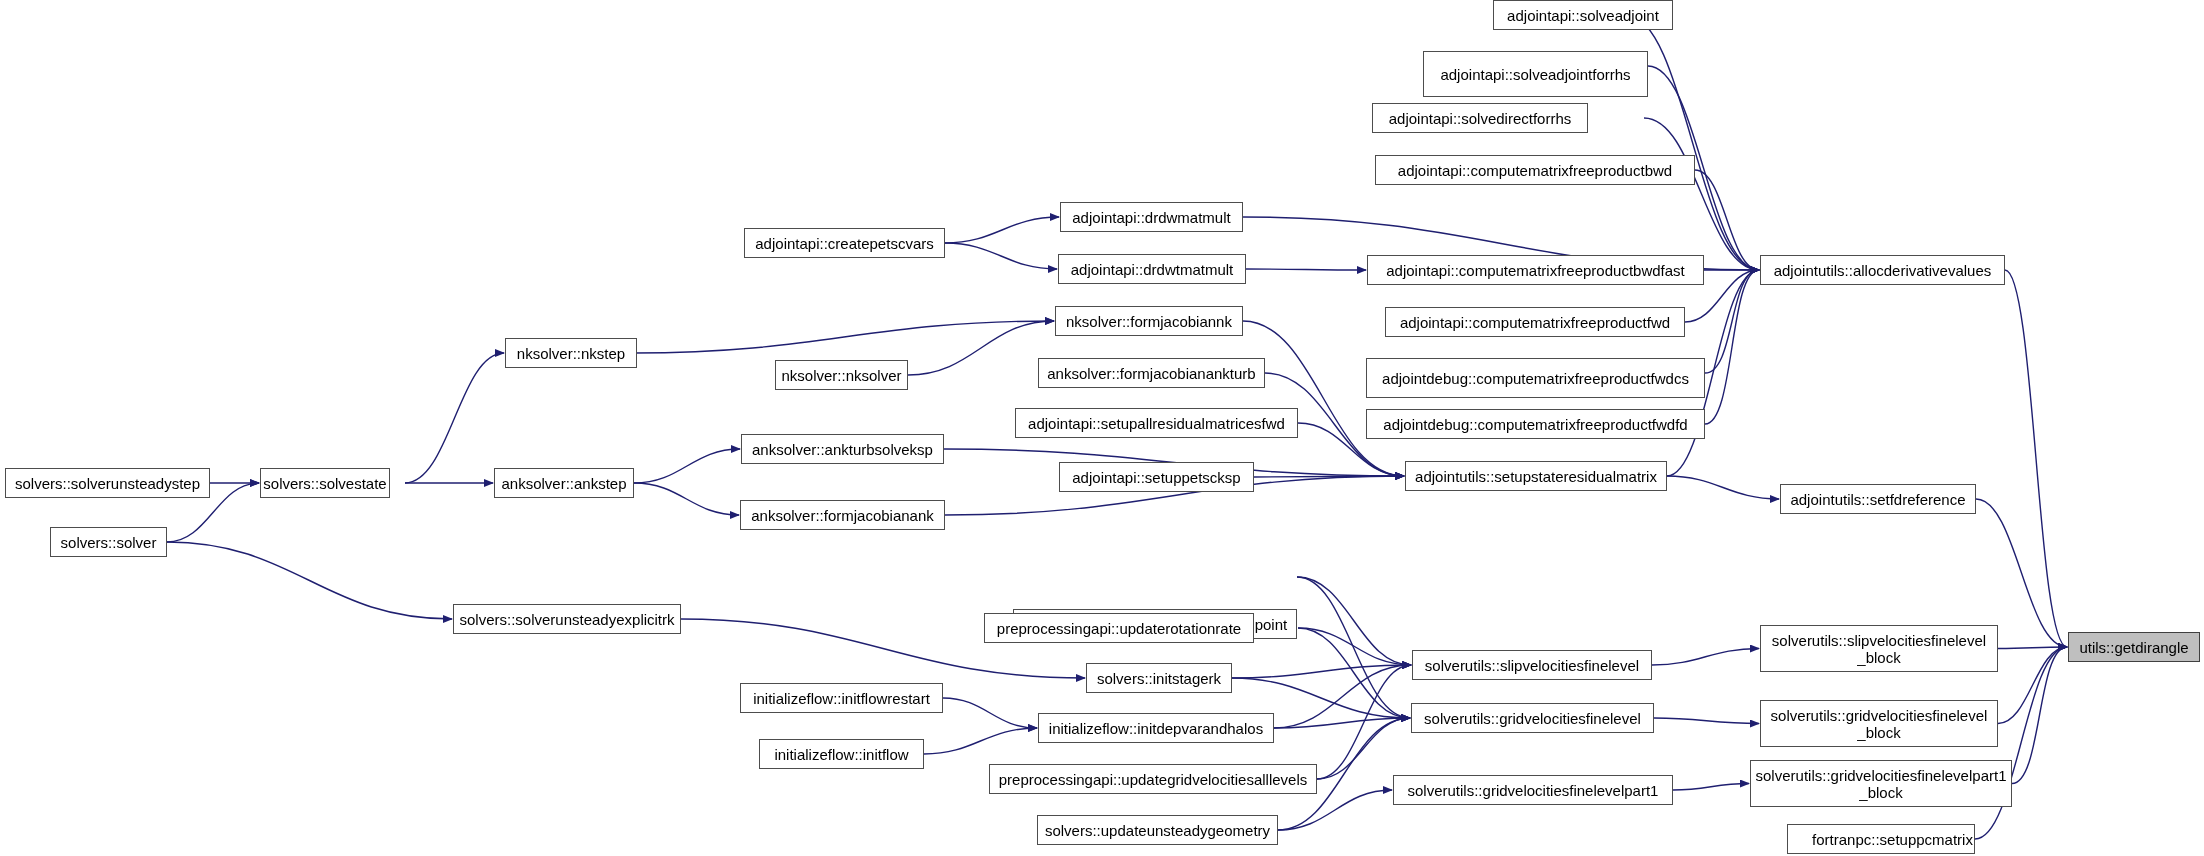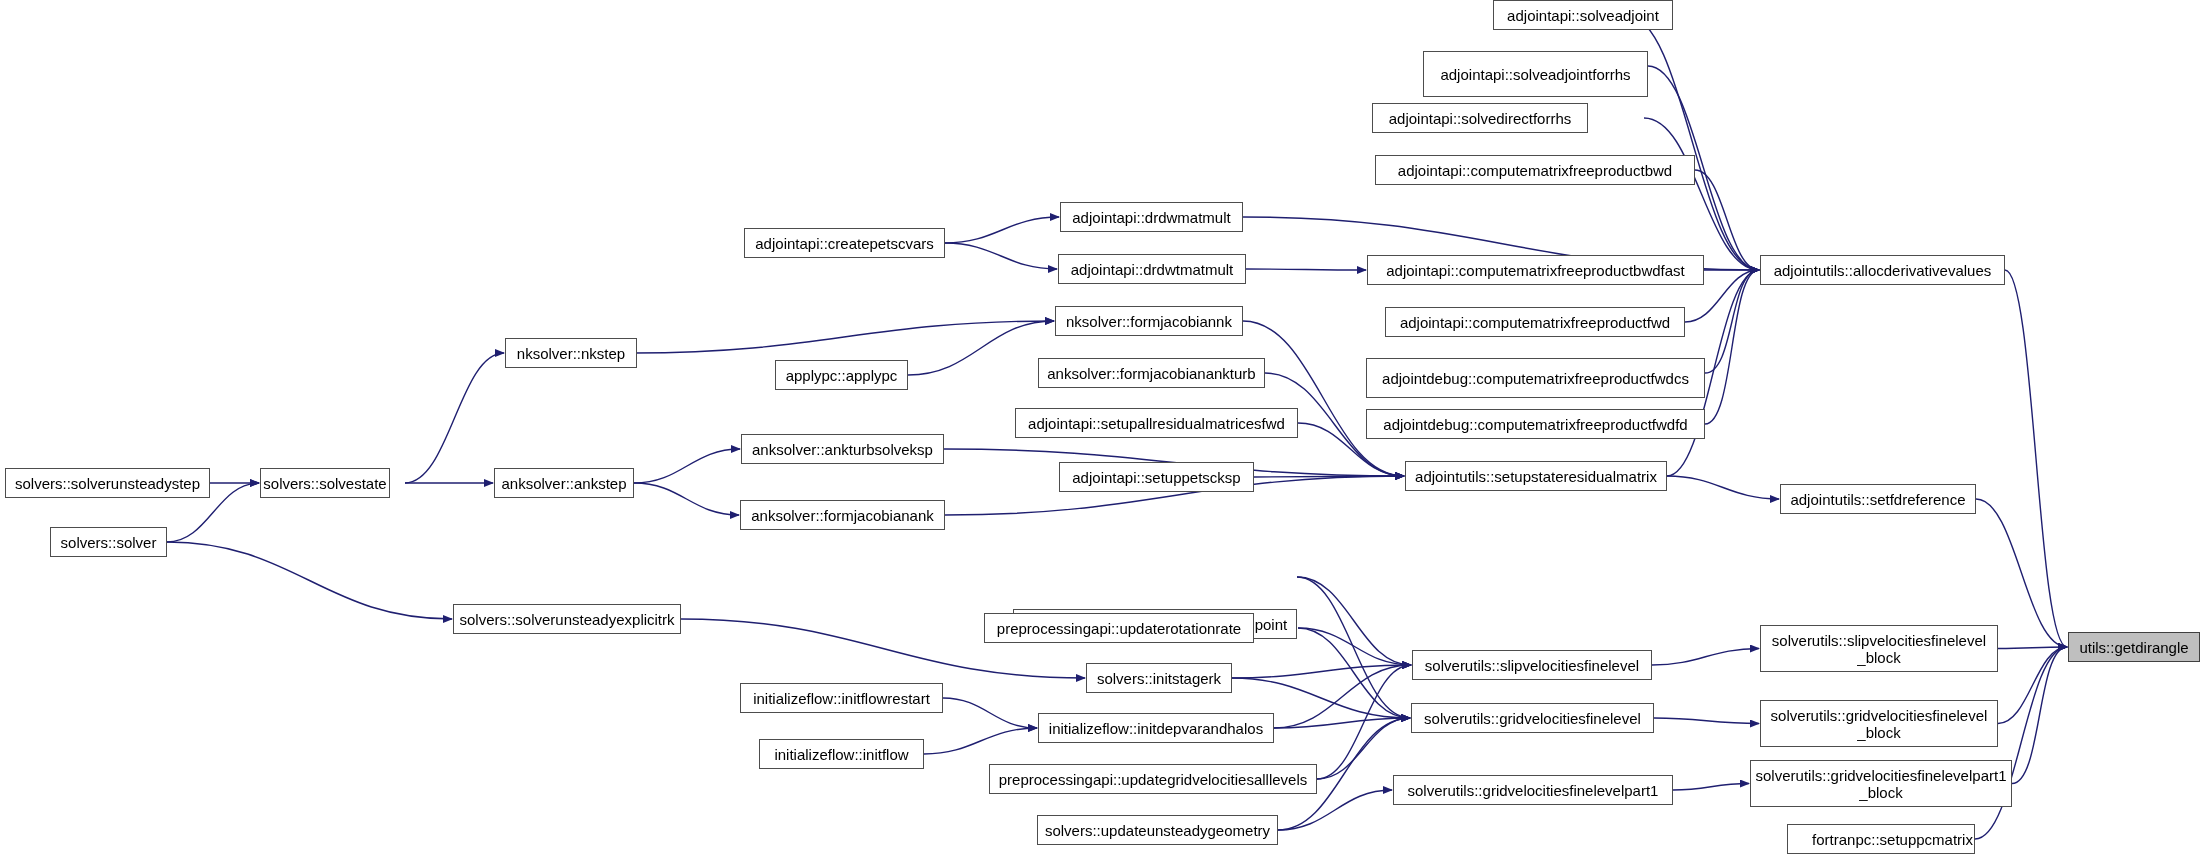--- a/index.html
+++ b/index.html
@@ -99,21 +99,21 @@
         <path d="M1975,839 C2016.4,839 2025.6,647 2067,647" fill="none" stroke="#1f1f70" stroke-width="1.4" marker-end="url(#arrow)"></path>
       </g>
   </svg>
   <div id="node-layer">
       <div class="node" style="left: 5px; top: 468px; width: 205px; height: 30px;">solvers::solverunsteadystep</div>
       <div class="node" style="left: 50px; top: 527px; width: 117px; height: 30px;">solvers::solver</div>
       <div class="node" style="left: 260px; top: 468px; width: 130px; height: 30px;">solvers::solvestate</div>
       <div class="node" style="left: 505px; top: 338px; width: 132px; height: 30px;">nksolver::nkstep</div>
       <div class="node" style="left: 494px; top: 468px; width: 140px; height: 30px;">anksolver::ankstep</div>
       <div class="node" style="left: 453px; top: 604px; width: 228px; height: 30px;">solvers::solverunsteadyexplicitrk</div>
-      <div class="node" style="left: 775px; top: 360px; width: 133px; height: 30px;">applypc::applypc</div>
+      <div class="node" style="left: 775px; top: 360px; width: 133px; height: 30px;">nksolver::nksolver</div>
       <div class="node" style="left: 744px; top: 228px; width: 201px; height: 30px;">adjointapi::createpetscvars</div>
       <div class="node" style="left: 741px; top: 434px; width: 203px; height: 30px;">anksolver::ankturbsolveksp</div>
       <div class="node" style="left: 740px; top: 500px; width: 205px; height: 30px;">anksolver::formjacobianank</div>
       <div class="node" style="left: 740px; top: 683px; width: 203px; height: 30px;">initializeflow::initflowrestart</div>
       <div class="node" style="left: 759px; top: 739px; width: 165px; height: 30px;">initializeflow::initflow</div>
       <div class="node" style="left: 1060px; top: 202px; width: 183px; height: 30px;">adjointapi::drdwmatmult</div>
       <div class="node" style="left: 1058px; top: 254px; width: 188px; height: 30px;">adjointapi::drdwtmatmult</div>
       <div class="node" style="left: 1055px; top: 306px; width: 188px; height: 30px;">nksolver::formjacobiannk</div>
       <div class="node" style="left: 1038px; top: 358px; width: 227px; height: 30px;">anksolver::formjacobianankturb</div>
       <div class="node" style="left: 1015px; top: 408px; width: 283px; height: 30px;">adjointapi::setupallresidualmatricesfwd</div>

